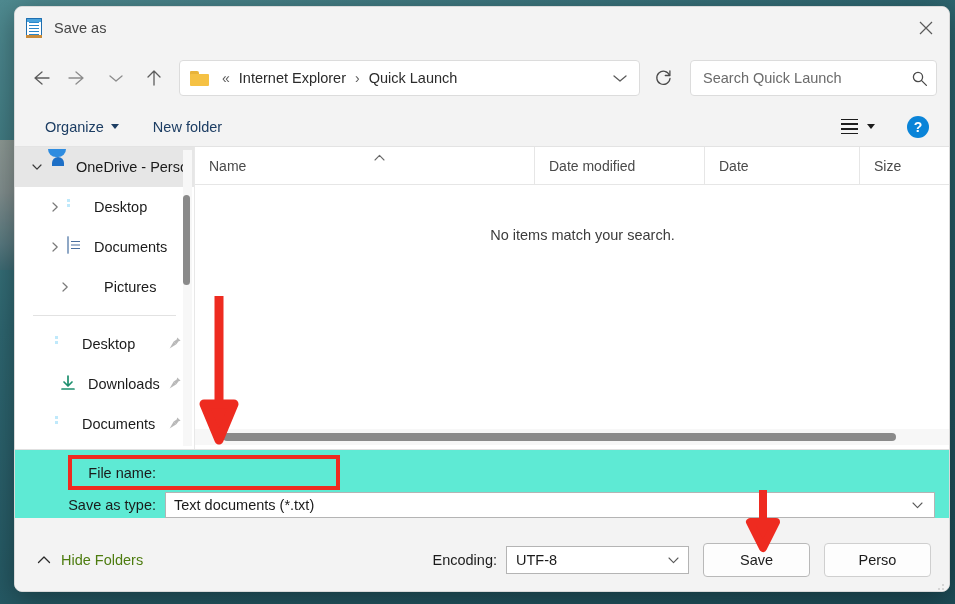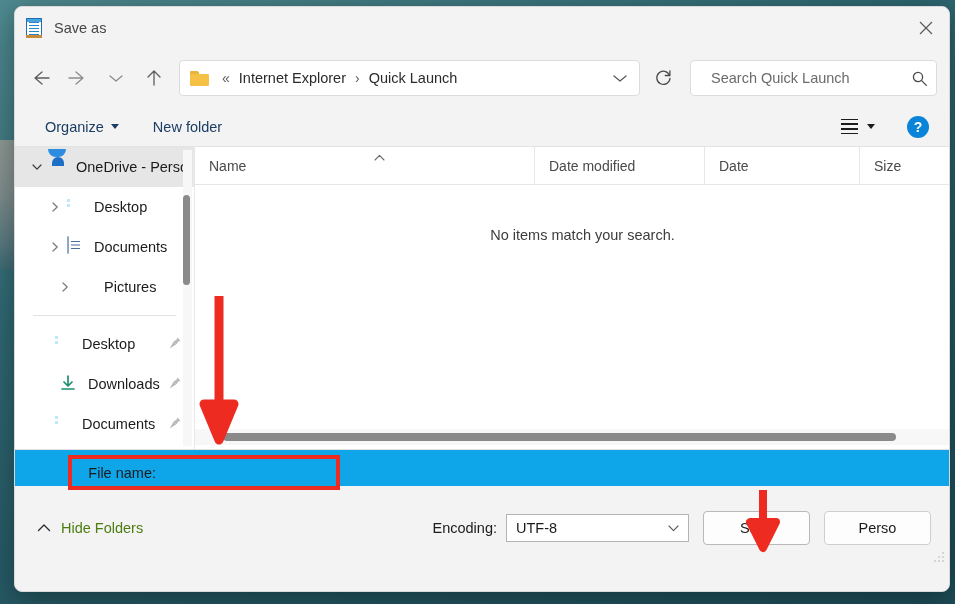--- a/index.html
+++ b/index.html
@@ -107,21 +107,21 @@
     margin-left: auto; width: 30px; height: 32px;
     display:flex; align-items:center; justify-content:center; cursor:pointer;
   }
   .refresh-btn {
     width: 38px; height: 36px; margin-left: 4px;
     display:flex; align-items:center; justify-content:center; cursor:pointer;
   }
   .searchbox {
     width: 247px; height: 36px; margin-left: 8px;
     background: #ffffff; border: 1px solid #dcdcdc; border-radius: 4px;
-    display: flex; align-items: center; padding: 0 8px 0 20px;
+    display: flex; align-items: center; padding: 0 8px 0 12px;
   }
   .searchbox input {
     border: none; outline: none; flex: 1;
     font-size: 14.5px; color: #2b2b2b; font-family: "Liberation Sans", sans-serif;
     background: transparent;
   }
   .searchbox input::placeholder { color: #6b6b6b; }
 
   
   .cmdbar {
@@ -270,21 +270,21 @@
   .hscroll {
     position: absolute; left: 0; right: 0; bottom: 4px; height: 16px;
     background: #f7f7f7; display: flex; align-items: center;
   }
   .hthumb {
     height: 8px; width: 673px; margin-left: 28px; background: #8a8a8a; border-radius: 4px;
   }
 
   
   .formarea {
-    background: #0ea5e9;
+    background: #5eead4;
     padding: 10px 0 0 0;
     border-top: 1px solid #e0e0e0;
   }
   .field-row {
     display: flex; align-items: center; height: 26px; margin-bottom: 6px;
     padding-right: 14px;
   }
   .field-label {
     width: 150px; text-align: right; padding-right: 9px;
     font-size: 14.5px; color: #1b1b1b; flex: none;
@@ -560,20 +560,31 @@
       <div class="hscroll">
         <div class="hthumb"></div>
       </div>
     </div>
   </div>
 
   <div class="formarea">
     <div class="field-row">
       <div class="field-label">File name:</div>
     </div>
+    <div class="field-row">
+      <div class="field-label">Save as type:</div>
+      <div class="combo">
+        <span class="val">Text documents (*.txt)</span>
+        <span class="combo-chev">
+          <svg width="13" height="9" viewBox="0 0 13 9">
+              <path d="M2 2 L6.5 6.6 L11 2" stroke="#5a5a5a" stroke-width="1.1" fill="none" stroke-linecap="round" stroke-linejoin="round"></path>
+            </svg>
+        </span>
+      </div>
+    </div>
   </div>
 
   <div class="footer">
     <div class="hide-folders">
       <svg width="14" height="10" viewBox="0 0 14 10">
         <path d="M1.5 7.5 L7 2 L12.5 7.5" stroke="#2a2a2a" stroke-width="1.3" fill="none" stroke-linecap="round" stroke-linejoin="round"></path>
       </svg>
       <span>Hide Folders</span>
     </div>
 

